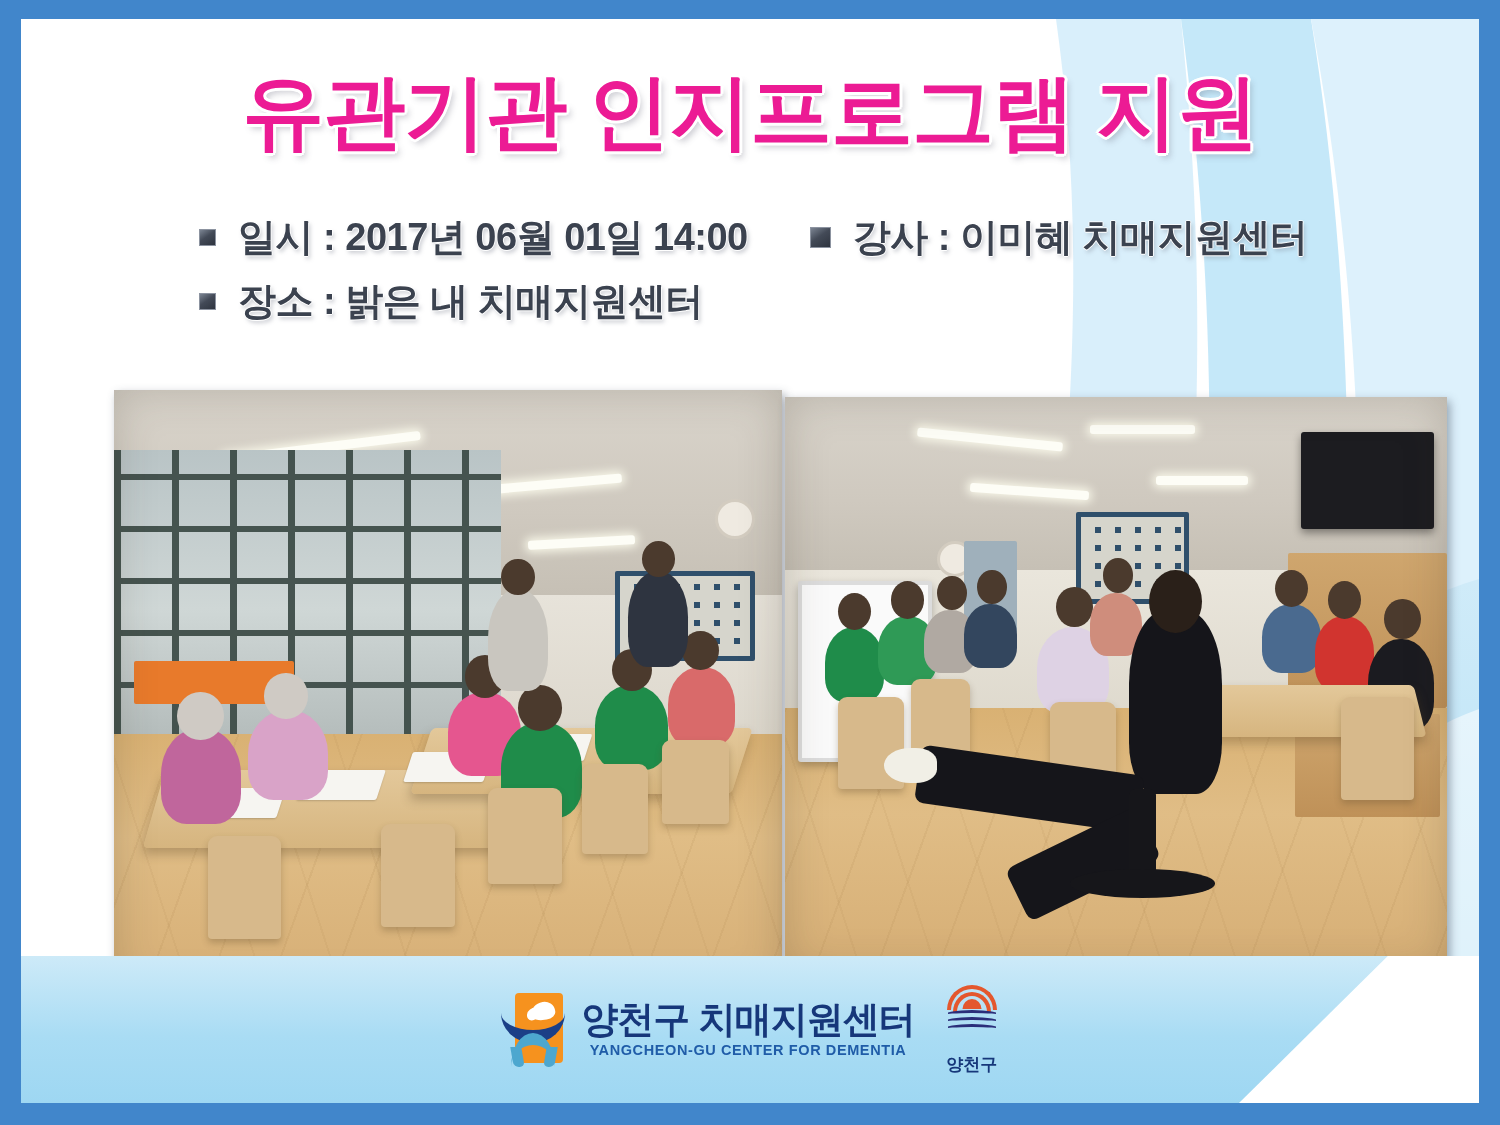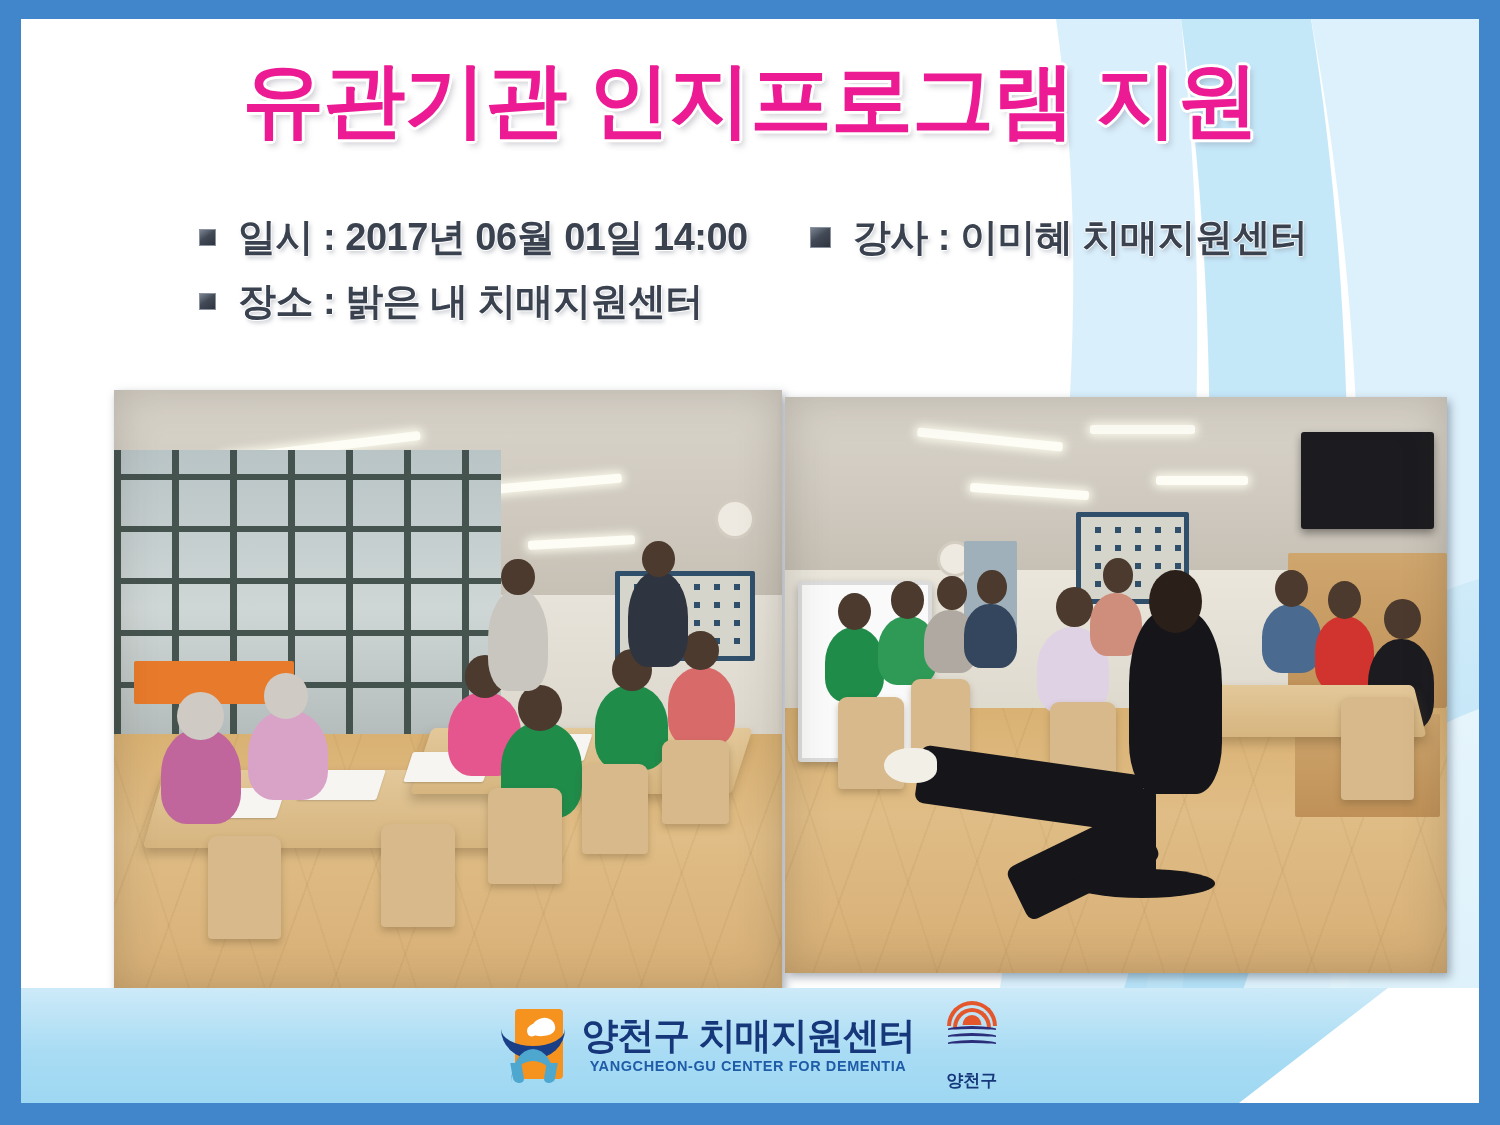--- a/index.html
+++ b/index.html
@@ -23,21 +23,21 @@
     background:#ffffff;
     overflow:hidden;
   }
 
   
   .deco{position:absolute;inset:0;overflow:hidden;pointer-events:none;}
   .deco svg{position:absolute;right:0;top:0;width:100%;height:100%;}
 
   
   .footer-band{
-    position:absolute;left:0;right:0;bottom:0;height:115px;
+    position:absolute;left:0;right:0;bottom:0;height:147px;
     background:linear-gradient(180deg,#cdeaf8 0%,#a9dcf4 55%,#9ed7f2 100%);
   }
   .footer-band .band-clip{
     position:absolute;right:0;top:0;bottom:0;width:240px;
     background:#ffffff;
     clip-path:polygon(100% 0,100% 100%,0 100%,62% 0);
   }
   .footer-inner{
     position:absolute;left:0;right:0;top:0;bottom:0;
     display:flex;align-items:center;justify-content:center;gap:16px;
@@ -113,21 +113,21 @@
     border-top:3px solid #2b2e7a;
     border-radius:50%;
   }
   .gu-emblem .w1{top:0;}
   .gu-emblem .w2{top:7px;}
   .gu-emblem .w3{top:14px;}
   .gu-name{font-size:17px;font-weight:bold;color:#16377a;margin-top:12px;}
 
   
   .title{
-    position:absolute;left:0;right:0;top:40px;
+    position:absolute;left:0;right:0;top:52px;
     text-align:center;
     font-size:82px;line-height:1;font-weight:bold;
     color:#ec1b94;
     letter-spacing:-1px;
     white-space:nowrap;
     text-shadow:
       -2px -2px 0 #fff, 2px -2px 0 #fff, -2px 2px 0 #fff, 2px 2px 0 #fff,
       0 -3px 0 #fff, 0 3px 0 #fff, -3px 0 0 #fff, 3px 0 0 #fff,
       4px 5px 6px rgba(90,90,110,.30);
   }

